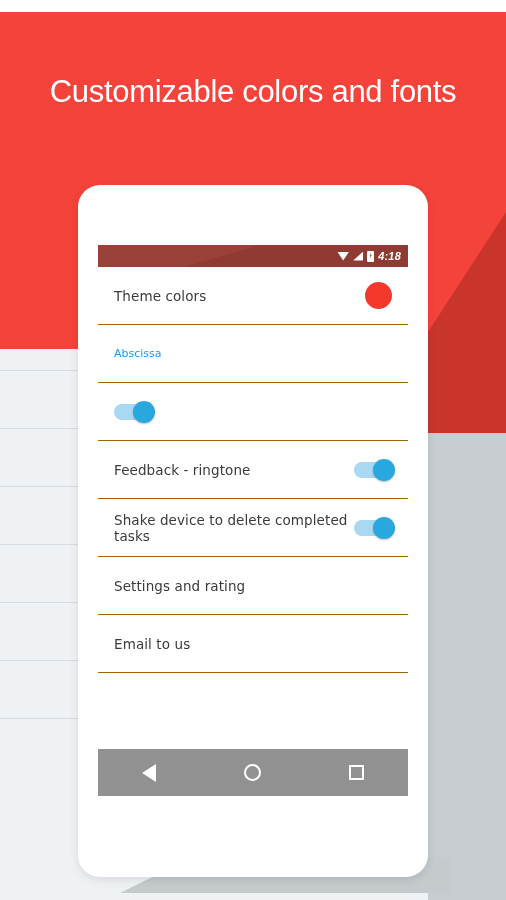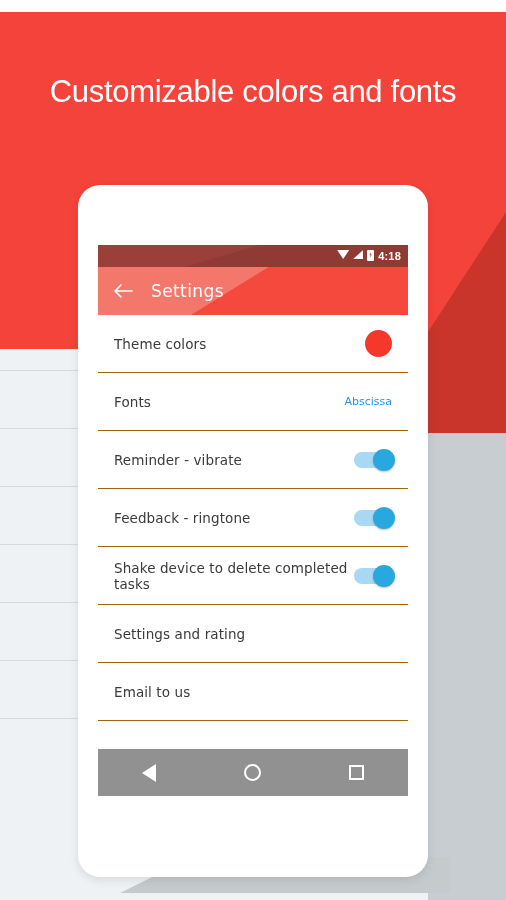--- a/index.html
+++ b/index.html
@@ -117,21 +117,23 @@
     position: absolute;
     left: 0; top: 0;
     width: 100%; height: 100%;
     background: #8f3a33;
     clip-path: polygon(52% 0, 100% 0, 100% 100%, 28% 100%);
   }
   .sb-items {
     position: relative;
     z-index: 2;
     display: flex;
+    align-items: center;
     gap: 4px;
+    font-style: italic;
   }
   .sb-time {
     color: #ffffff;
     font-size: 11px;
     font-weight: bold;
     letter-spacing: 0.2px;
   }
   .ico-wifi {
     width: 12px; height: 9px;
     background: #ffffff;
@@ -317,43 +319,33 @@
 
     <div class="statusbar">
       <div class="sb-items">
         <div class="ico-wifi"></div>
         <div class="ico-signal"></div>
         <div class="ico-battery"></div>
         <div class="sb-time">4:18</div>
       </div>
     </div>
 
-    <div class="toolbar">
-      <div class="tb-back">
-        <svg width="20" height="16" viewBox="0 0 20 16">
-          <path d="M19 8 H2 M8 2 L2 8 L8 14" stroke="#ffffff" stroke-width="1.6" fill="none" stroke-linecap="round" stroke-linejoin="round"></path>
-        </svg>
-      </div>
-      <div class="tb-title">Settings</div>
-    </div>
 
     <div class="list">
 
       <div class="row">
         <div class="row-label">Theme colors</div>
         <div class="swatch"></div>
       </div>
 
       <div class="row">
-        <div class="row-label">Fonts</div>
         <div class="row-value">Abscissa</div>
       </div>
 
       <div class="row">
-        <div class="row-label">Reminder - vibrate</div>
         <div class="toggle"></div>
       </div>
 
       <div class="row">
         <div class="row-label">Feedback - ringtone</div>
         <div class="toggle"></div>
       </div>
 
       <div class="row">
         <div class="row-label">Shake device to delete completed tasks</div>

